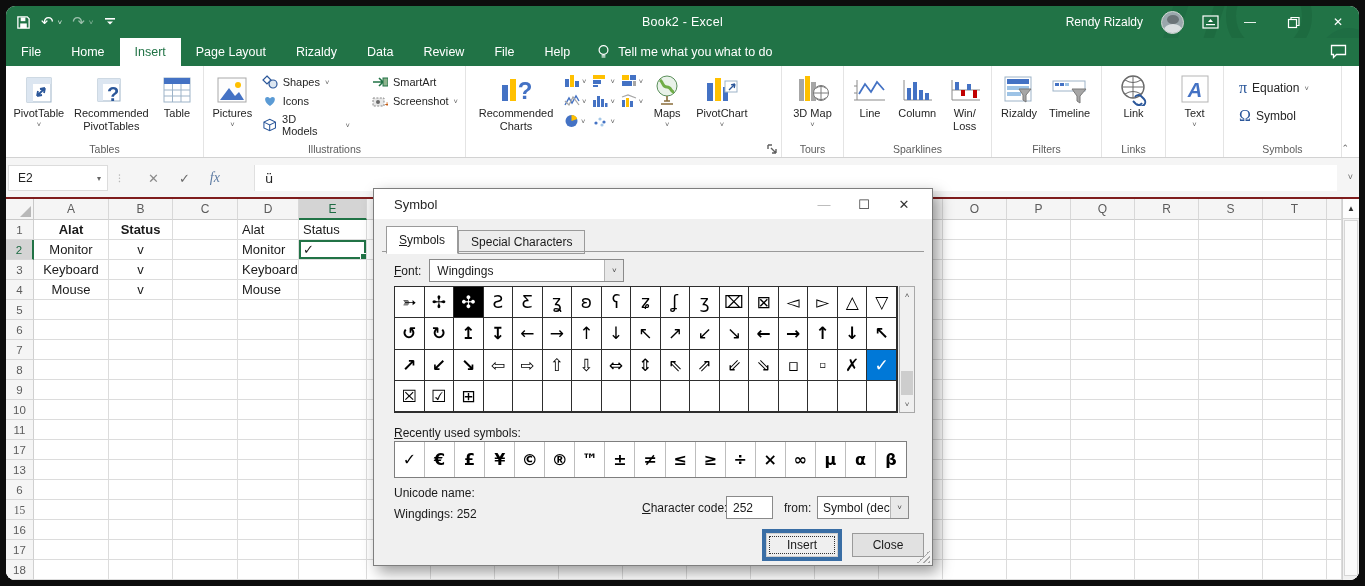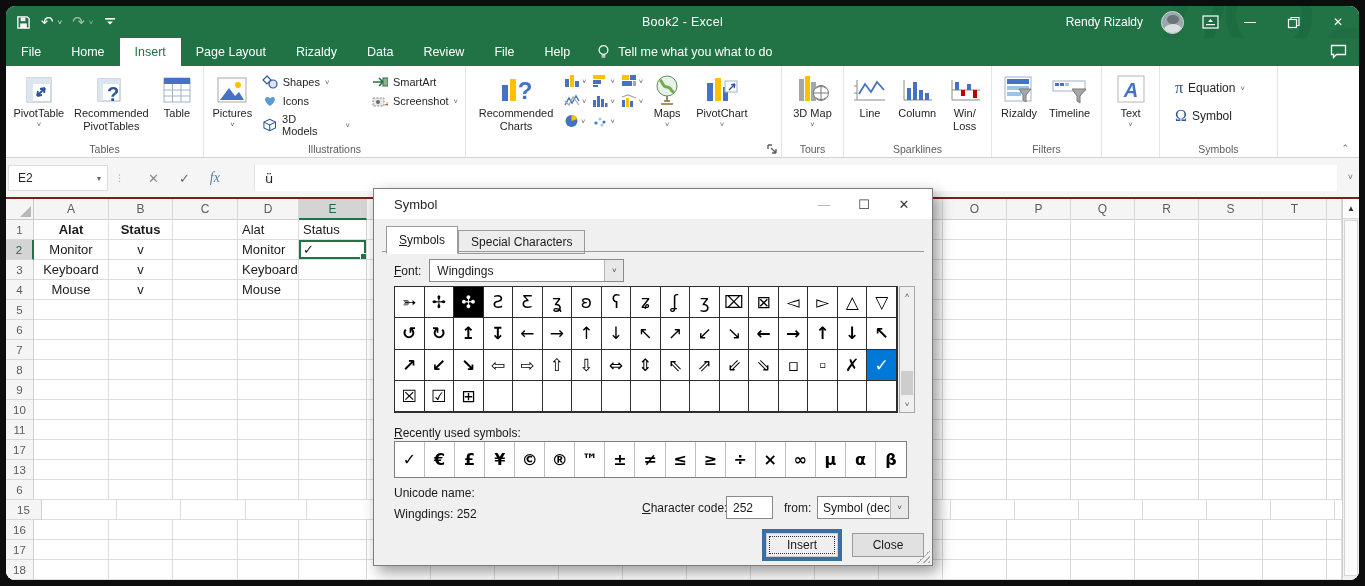--- a/index.html
+++ b/index.html
@@ -481,20 +481,35 @@
                 <rect x="13" y="8" width="4" height="3" fill="#9dc3e6"></rect>
                 <path d="M20 14 h14 l-6 7 v7 l-3 -2 v-5 Z" fill="#a6a6a6" stroke="#7a7a7a"></path>
               </svg>
             </span>
           <span>Timeline</span>
         </div>
       </div>
       <div class="rgroup-label">Filters</div>
     </div>
 
+    <div class="rgroup" style="width:64px;">
+      <div class="rgroup-body" style="justify-content:center;">
+        <div class="rbtn-lg">
+          <span class="ic">
+              <svg width="32" height="32" viewBox="0 0 32 32">
+                <circle cx="15" cy="13" r="11" fill="none" stroke="#6a6a6a" stroke-width="1.4"></circle>
+                <path d="M4 13 h22 M15 2 v22 M7 6 a15 15 0 0 0 16 0 M7 20 a15 15 0 0 1 16 0" stroke="#6a6a6a" fill="none"></path>
+                <path d="M17 23 a4 4 0 0 1 6 -1 l3 3 a4 4 0 0 1 -6 6 l-1 -1 M24 29 a4 4 0 0 1 -6 1 l-3 -3" stroke="#2b579a" stroke-width="2" fill="none"></path>
+              </svg>
+            </span>
+          <span>Link</span>
+        </div>
+      </div>
+      <div class="rgroup-label">Links</div>
+    </div>
 
     <div class="rgroup" style="width:58px;">
       <div class="rgroup-body" style="justify-content:center;">
         <div class="rbtn-lg">
           <span class="ic">
               <svg width="34" height="34" viewBox="0 0 34 34">
                 <rect x="4" y="3" width="26" height="26" fill="#fff" stroke="#b5b5b5"></rect>
                 <text x="17" y="24" font-size="20" font-style="italic" font-weight="bold" fill="#4472c4" text-anchor="middle">A</text>
               </svg>
             </span>
@@ -900,21 +915,21 @@
           <div class="cell" style="width: 64px;"></div>
           <div class="cell" style="width: 64px;"></div>
           <div class="cell" style="width: 64px;"></div>
           <div class="cell" style="width: 64px;"></div>
           <div class="cell" style="width: 64px;"></div>
           <div class="cell" style="width: 64px;"></div>
           <div class="cell" style="width: 64px;"></div>
           <div class="cell" style="width: 15px;"></div>
         </div>
         <div class="sheet-row" style="top: 301px;">
-          <div class="gut" style="width: 36px;">15</div>
+          <div class="gut" style="width: 28px; font-family: Liberation Serif, serif;">15</div>
           <div class="cell" style="width: 75px;"></div>
           <div class="cell" style="width: 64px;"></div>
           <div class="cell" style="width: 65px;"></div>
           <div class="cell" style="width: 61px;"></div>
           <div class="cell" style="width: 68px;"></div>
           <div class="cell" style="width: 64px;"></div>
           <div class="cell" style="width: 64px;"></div>
           <div class="cell" style="width: 64px;"></div>
           <div class="cell" style="width: 64px;"></div>
           <div class="cell" style="width: 64px;"></div>

